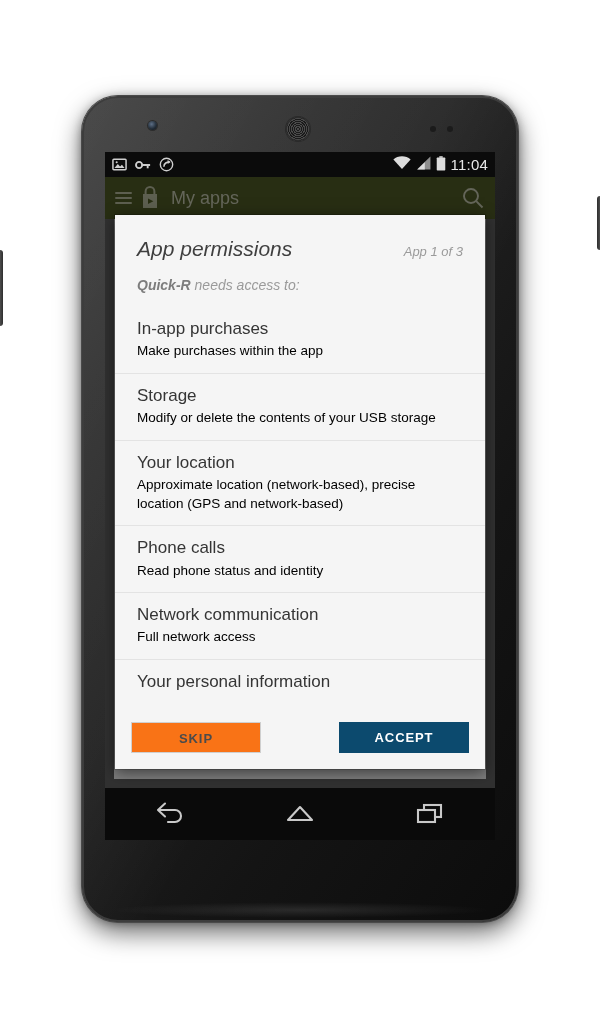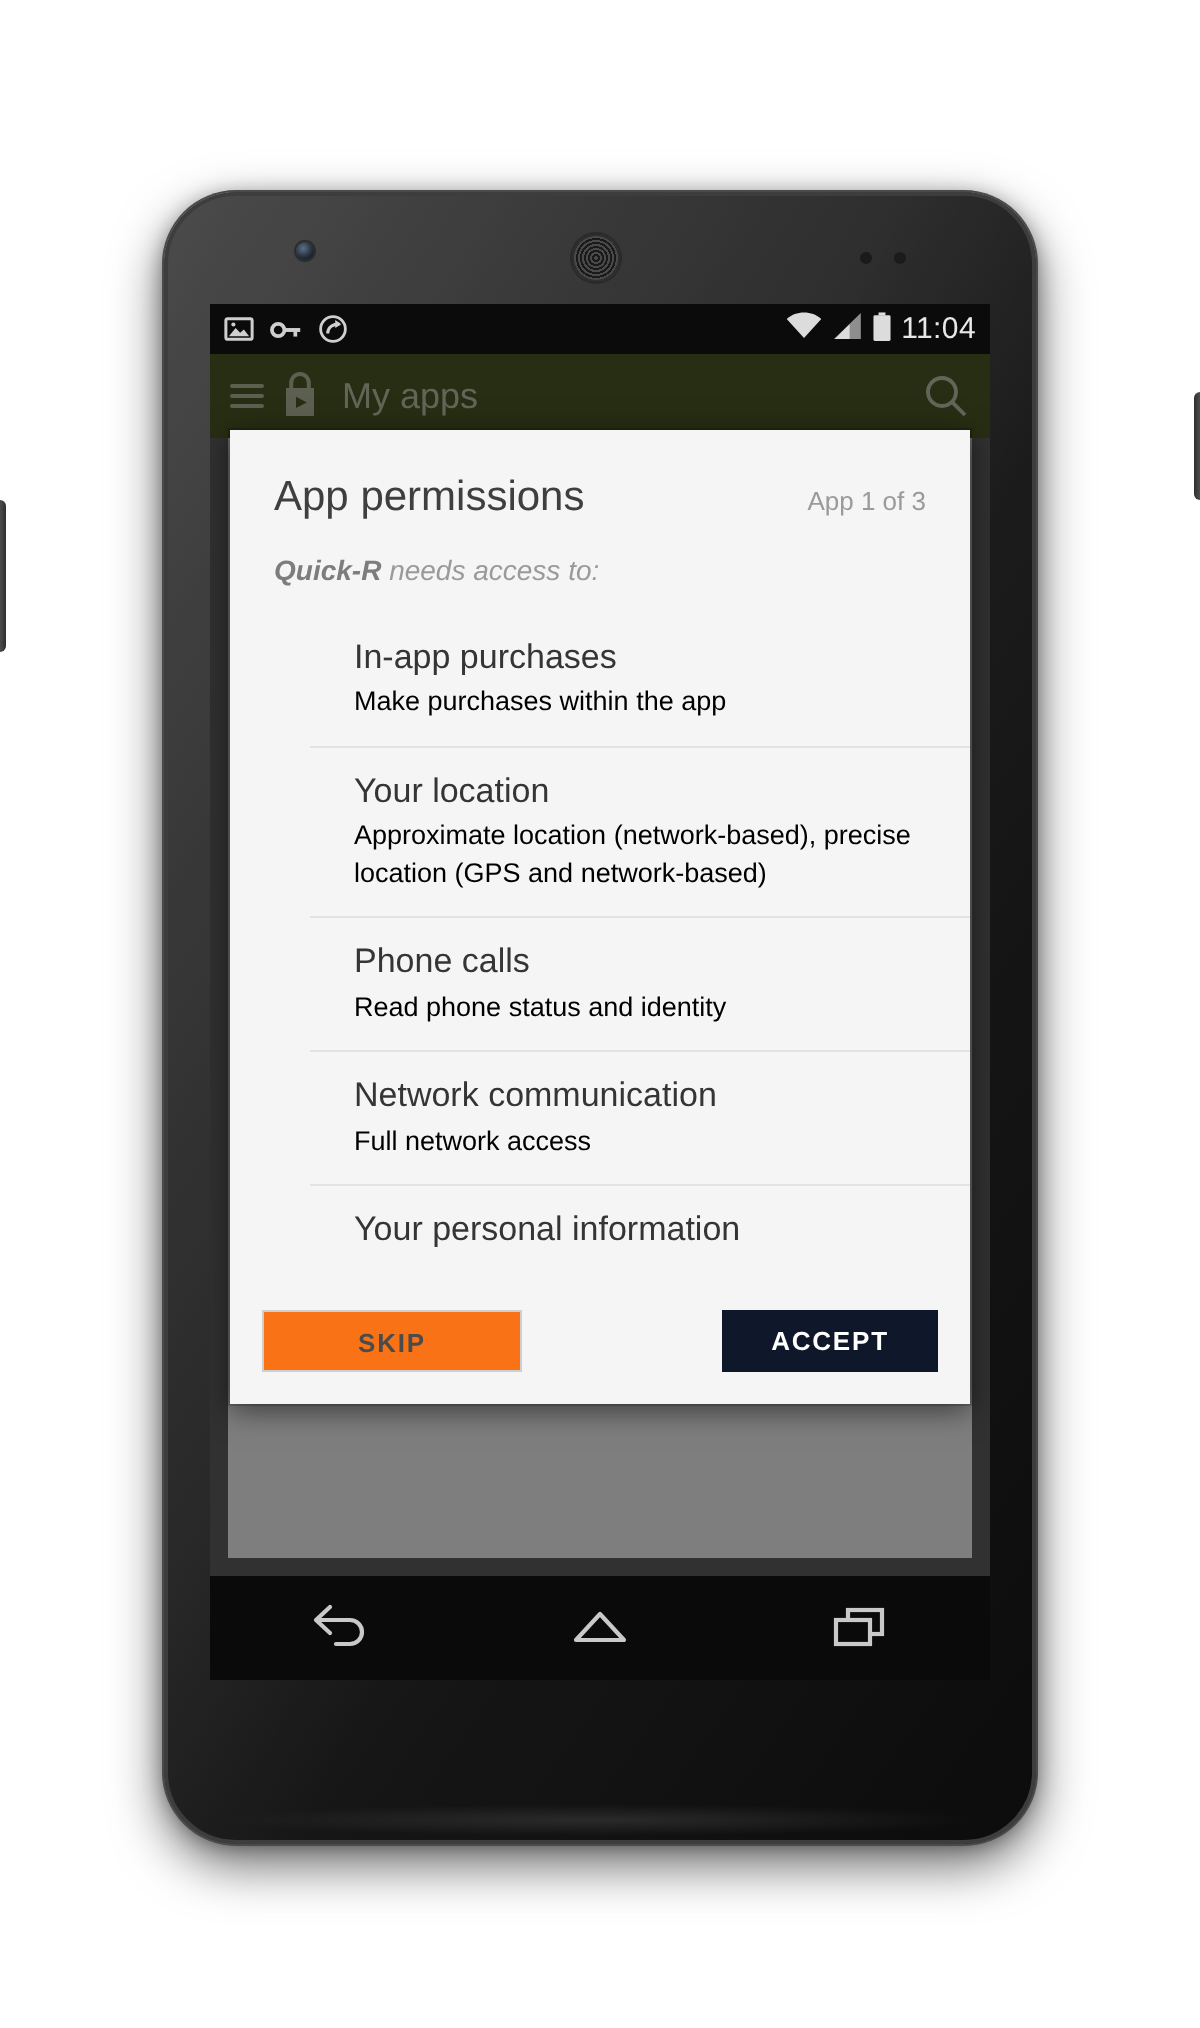--- a/index.html
+++ b/index.html
@@ -145,57 +145,56 @@
 
   
   .dialog {
     position: absolute; left: 10px; top: 63px;
     width: 370px;
     background: #f5f5f5;
     box-shadow: 0 3px 14px rgba(0,0,0,.55), 0 0 0 1px rgba(0,0,0,.16);
   }
   .dlg-header {
     padding: 22px 22px 0 22px;
-    display: flex; align-items: baseline;
+    display: flex; align-items: baseline; font-style: italic;
   }
   .dlg-title { font-size: 21px; color: #3f3f3f; font-weight: 400; }
   .dlg-counter { margin-left: auto; font-size: 13px; color: #9a9a9a; text-align: right; }
   .dlg-subtitle {
     padding: 16px 22px 14px 22px;
     font-size: 14px; color: #9a9a9a; font-style: italic;
   }
   .dlg-subtitle .app-name { font-weight: bold; color: #7d7d7d; }
 
   .perm-list { padding: 0 0 6px 0; }
   .perm-item {
     padding: 11px 22px 12px 22px;
     border-top: 1px solid #e3e3e3;
-    margin-left: 40px;
   }
   .perm-item:first-child { border-top: none; }
   .perm-title { font-size: 17px; color: #353535; font-weight: 400; line-height: 1.25; }
   .perm-desc { font-size: 13.5px; color: #000000; line-height: 1.38; margin-top: 3px; }
   .perm-item.no-desc { padding-bottom: 14px; }
 
   .dlg-actions {
     display: flex; align-items: center;
     padding: 10px 16px 16px 16px;
   }
   .btn {
     font-size: 13px; letter-spacing: .9px; font-weight: bold;
     border: none; cursor: pointer;
     height: 31px; line-height: 31px; text-align: center;
   }
   .btn-skip {
     width: 130px; background: #f97316; color: #4b4b4b;
     border: 1px solid #cfcfcf;
   }
   .btn-accept {
-    width: 108px; margin-left: auto;
-    background: #0f172a; color: #ffffff;
+    width: 130px; margin-left: auto;
+    background: #0c4a6e; color: #ffffff;
   }
 
   
   .nav-bar {
     position: absolute; left: 0; bottom: 0; width: 100%; height: 52px;
     background: #0a0a0a;
     display: flex; align-items: center; justify-content: space-around;
   }
   .nav-btn { width: 56px; height: 36px; display: flex; align-items: center; justify-content: center; }
 </style>
@@ -294,20 +293,24 @@
         <span class="app-name">Quick-R</span><span> needs access to:</span>
       </div>
 
       <div class="perm-list">
 
         <div class="perm-item">
           <div class="perm-title">In-app purchases</div>
           <div class="perm-desc">Make purchases within the app</div>
         </div>
 
+        <div class="perm-item">
+          <div class="perm-title">Storage</div>
+          <div class="perm-desc">Modify or delete the contents of your USB storage</div>
+        </div>
 
         <div class="perm-item">
           <div class="perm-title">Your location</div>
           <div class="perm-desc">Approximate location (network-based), precise location (GPS and network-based)</div>
         </div>
 
         <div class="perm-item">
           <div class="perm-title">Phone calls</div>
           <div class="perm-desc">Read phone status and identity</div>
         </div>

